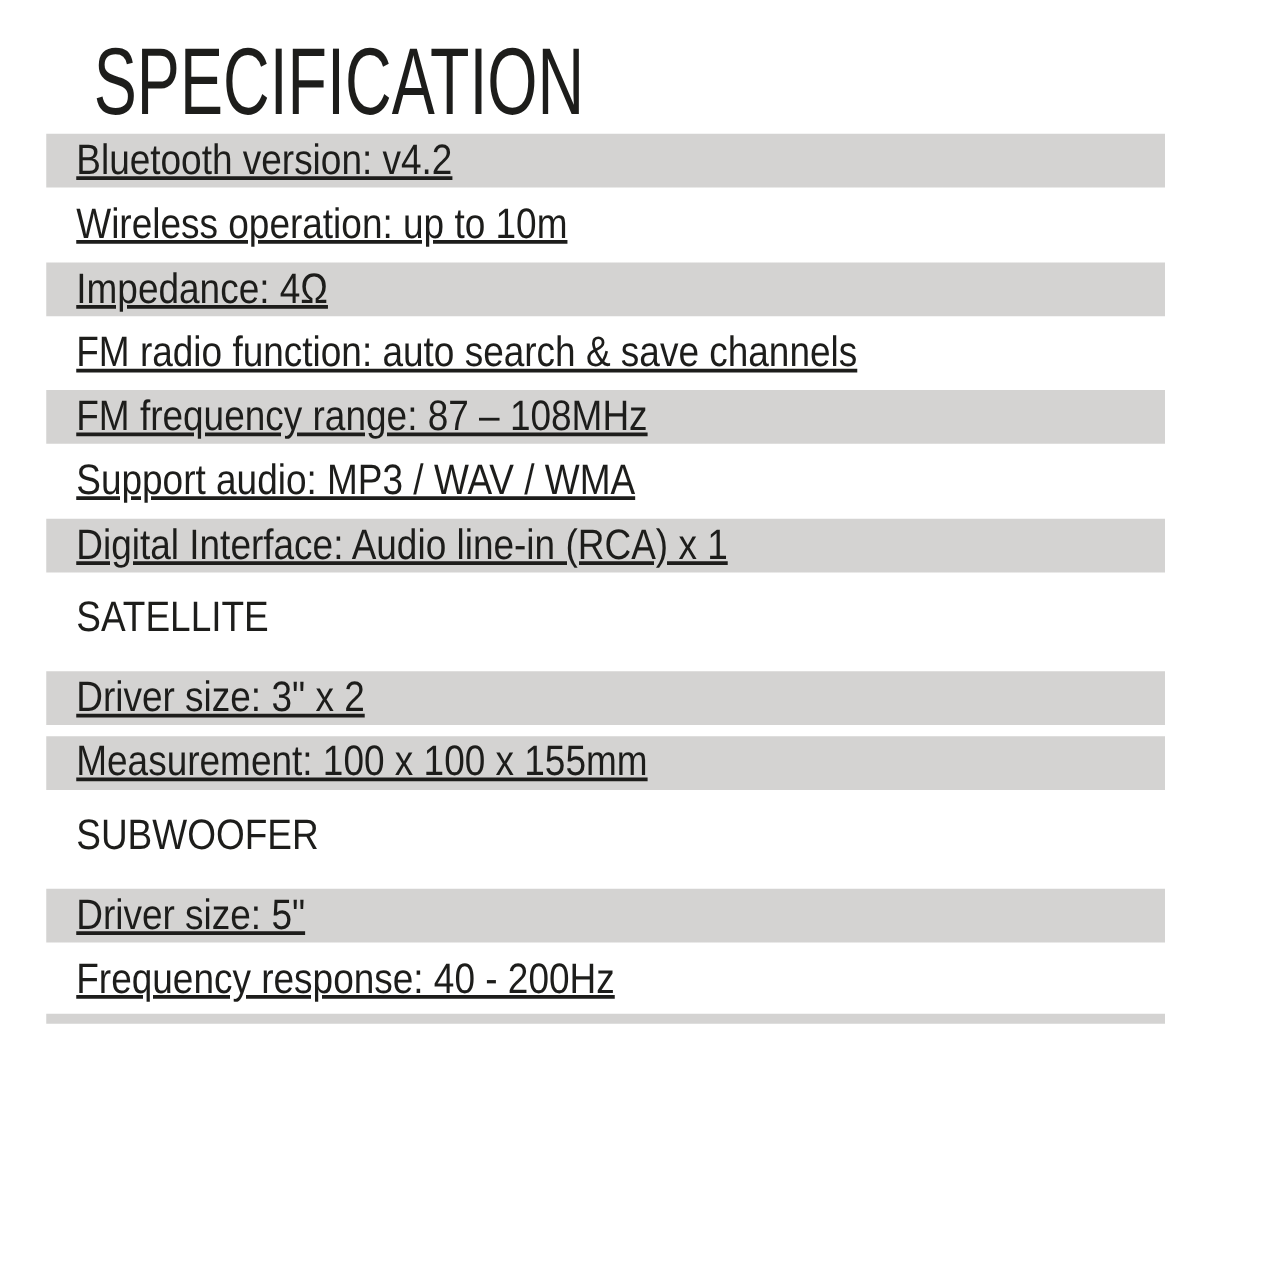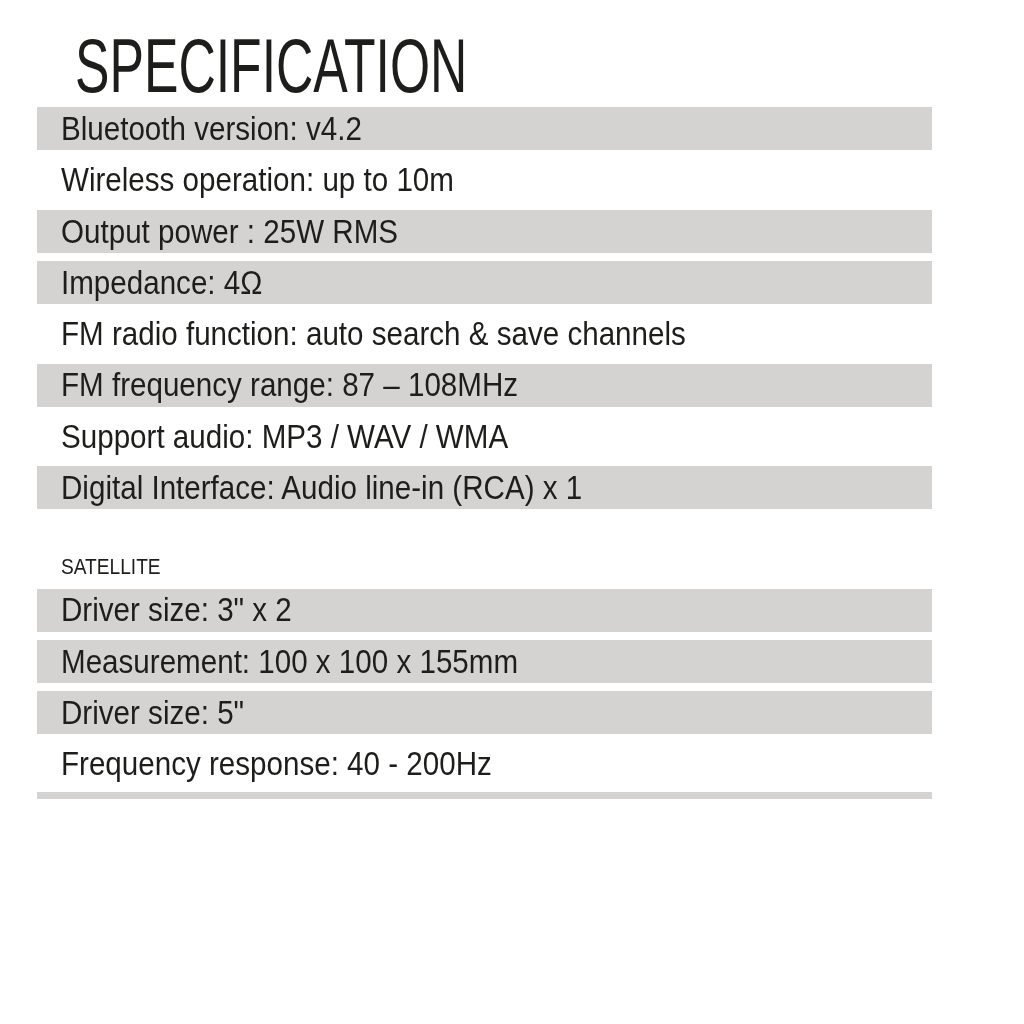--- a/index.html
+++ b/index.html
@@ -46,60 +46,58 @@
     width: 895px;
   }
   .row {
     height: 51.3px;
     display: flex;
     align-items: center;
     padding-left: 24px;
     box-sizing: border-box;
     font-size: 34px;
     line-height: 1.1;
+    text-decoration: underline;
   }
   
   .row.gray {
     background-image: linear-gradient(#d4d3d2, #d4d3d2);
     background-repeat: no-repeat;
     background-size: 100% 43px;
     background-position: left center;
   }
   
   .row.partial {
     height: 7.5px;
     margin-top: 2.2px;
     padding: 0;
     background: #d4d3d2;
   }
   .section-heading {
     height: 71px;
     display: flex;
-    align-items: flex-end;
+    align-items: center;
     padding: 0 0 5px 24px;
     box-sizing: border-box;
-    font-size: 22px;
+    font-size: 34px;
     line-height: 1.1;
   }
 </style>
 </head>
 <body>
 
 <div class="page">
   <h1 class="title"><span class="condense-title">SPECIFICATION</span></h1>
 
   <div class="content" id="content">
       <div class="row gray">
         <span class="condense">Bluetooth version: v4.2</span>
       </div>
       <div class="row">
         <span class="condense">Wireless operation: up to 10m</span>
-      </div>
-      <div class="row gray">
-        <span class="condense">Output power : 25W RMS</span>
       </div>
       <div class="row gray">
         <span class="condense">Impedance: 4Ω</span>
       </div>
       <div class="row">
         <span class="condense">FM radio function: auto search &amp; save channels</span>
       </div>
       <div class="row gray">
         <span class="condense">FM frequency range: 87 – 108MHz</span>
       </div>
@@ -111,20 +109,23 @@
       </div>
       <div class="section-heading">
         <span class="condense">SATELLITE</span>
       </div>
       <div class="row gray">
         <span class="condense">Driver size: 3" x 2</span>
       </div>
       <div class="row gray">
         <span class="condense">Measurement: 100 x 100 x 155mm</span>
       </div>
+      <div class="section-heading">
+        <span class="condense">SUBWOOFER</span>
+      </div>
       <div class="row gray">
         <span class="condense">Driver size: 5"</span>
       </div>
       <div class="row">
         <span class="condense">Frequency response: 40 - 200Hz</span>
       </div>
       <div class="row gray partial"></div>
     </div>
 </div>
 

